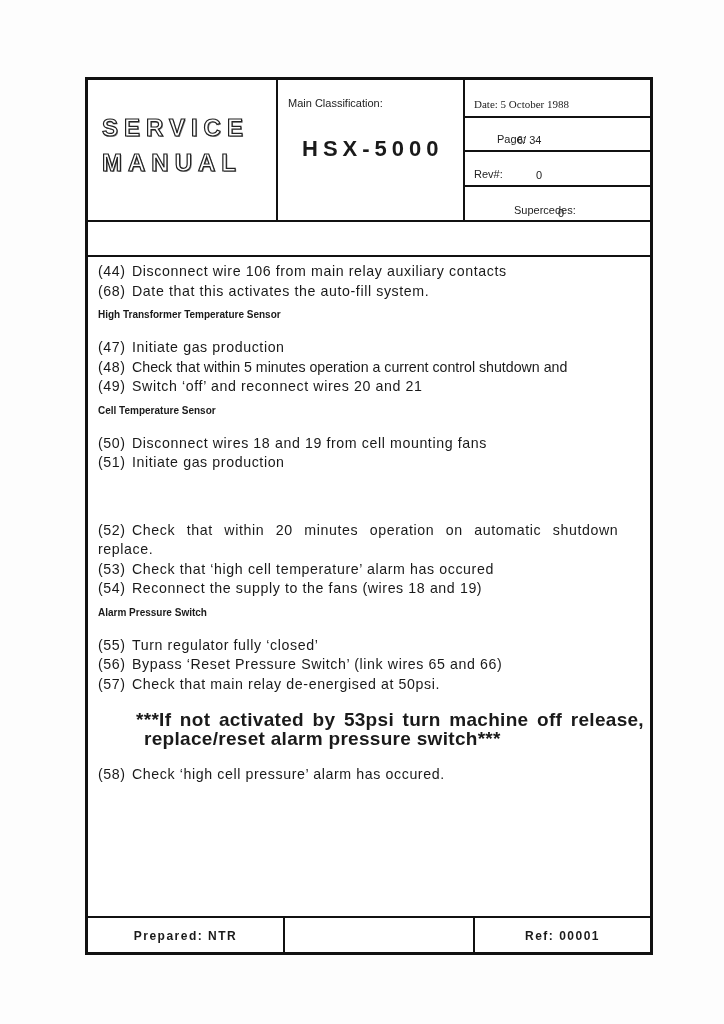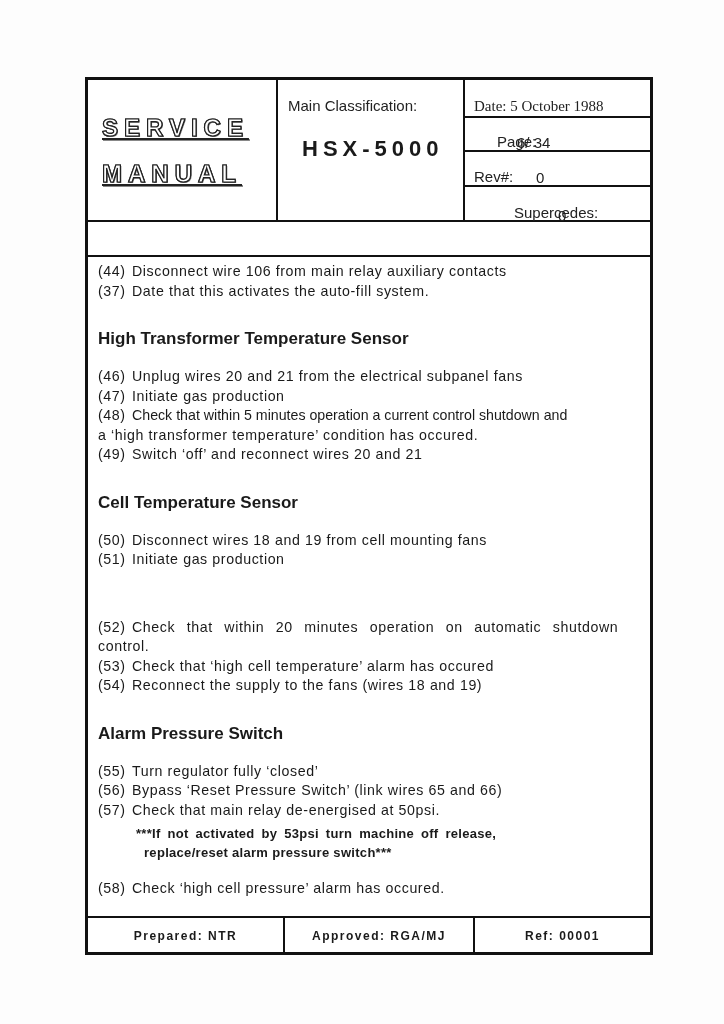--- a/index.html
+++ b/index.html
@@ -10,97 +10,93 @@
   .frame {
     position:absolute; left:85px; top:77px; width:568px; height:878px;
     border:3px solid #111; box-sizing:border-box; background:#fff;
   }
   .hline { position:absolute; left:0; right:0; border-top:2px solid #111; }
   .vline { position:absolute; border-left:2px solid #111; }
   .title-outline {
     position:absolute; left:14px; font-size:24px; letter-spacing:6px; font-weight:bold;
     color:#fff; -webkit-text-stroke:1.2px #222;
     text-shadow: 1px 1px 0 #888;
-    text-decoration: underline;
   }
-  .small { position:absolute; font-size:15px; color:#222; }
+  .small { position:absolute; font-size:11px; color:#222; }
   .model { position:absolute; left:214px; top:56px; font-size:22px; font-weight:bold; letter-spacing:5px; }
   .content { position:absolute; left:10px; top:182px; width:550px; font-size:14.2px; letter-spacing:0.6px; }
   .step { line-height:19.5px; white-space:nowrap; }
   .step .num { display:inline-block; width:34px; }
-  .heading { font-weight:bold; font-size:17px; letter-spacing:0; margin:28px 0 18px 0; }
-  .note { font-weight:bold; font-size:13px; letter-spacing:0.3px; margin:4px 0 17px 38px; line-height:19px; }
+  .heading { font-weight:bold; font-size:10px; letter-spacing:0; margin:8px 0 18px 0; }
+  .note { font-weight:bold; font-size:19px; letter-spacing:0.3px; margin:16px 0 17px 38px; line-height:19px; }
   .footer-cell { position:absolute; top:0; height:36px; display:flex; align-items:center; justify-content:center; font-size:12px; font-weight:bold; letter-spacing:1.5px; }
 </style>
 </head>
 <body>
 
 <div class="frame">
 
   <div class="vline" style="left:188px; top:0; height:140px;"></div>
   <div class="vline" style="left:375px; top:0; height:140px;"></div>
   <div class="hline" style="left:376px; top:36px;"></div>
   <div class="hline" style="left:376px; top:70px;"></div>
   <div class="hline" style="left:376px; top:105px;"></div>
   <div class="hline" style="top:140px;"></div>
   <div class="hline" style="top:175px;"></div>
   <div class="hline" style="top:836px;"></div>
   <div class="vline" style="left:195px; top:836px; height:36px;"></div>
   <div class="vline" style="left:385px; top:836px; height:36px;"></div>
 
   <div class="title-outline" style="top:34px;">SERVICE</div>
-  <div class="title-outline" style="top:80px;">MANUAL</div>
+  <div class="title-outline" style="top:69px;">MANUAL</div>
 
   <div class="small" style="left:200px; top:17px;">Main Classification:</div>
   <div class="model">HSX-5000</div>
 
   <div class="small" style="left:386px; top:18px;font-family:Liberation Serif, serif;">Date: 5 October 1988</div>
   <div class="small" style="left:386px; top:53px;margin-left:23px;">Page:</div>
   <div class="small" style="left:429px; top:54px;">6/ 34</div>
   <div class="small" style="left:386px; top:88px;">Rev#:</div>
   <div class="small" style="left:448px; top:89px;">0</div>
   <div class="small" style="left:386px; top:124px;margin-left:40px;">Supercedes:</div>
   <div class="small" style="left:470px; top:127px;">0</div>
 
   <div class="content">
     <div>
       <div class="step"><span class="num">(44)</span><span>Disconnect wire 106 from main relay auxiliary contacts</span></div>
-      <div class="step"><span class="num">(37)</span><span>Date that this activates the auto-fill system.</span></div>
+      <div class="step"><span class="num">(68)</span><span>Date that this activates the auto-fill system.</span></div>
     </div>
 
     <div>
       <div class="heading">High Transformer Temperature Sensor</div>
-      <div class="step"><span class="num">(46)</span><span>Unplug wires 20 and 21 from the electrical subpanel fans</span></div>
       <div class="step"><span class="num">(47)</span><span>Initiate gas production</span></div>
       <div class="step" style="letter-spacing:0;"><span class="num" style="letter-spacing:0.6px;">(48)</span><span>Check that within 5 minutes operation a current control shutdown and</span></div>
-      <div class="step cont">a ‘high transformer temperature’ condition has occured.</div>
       <div class="step"><span class="num">(49)</span><span>Switch ‘off’ and reconnect wires 20 and 21</span></div>
     </div>
 
     <div>
       <div class="heading">Cell Temperature Sensor</div>
       <div class="step"><span class="num">(50)</span><span>Disconnect wires 18 and 19 from cell mounting fans</span></div>
       <div class="step"><span class="num">(51)</span><span>Initiate gas production</span></div>
       <div class="step" style="word-spacing:7px;margin-top:48px;"><span class="num">(52)</span><span>Check that within 20 minutes operation on automatic shutdown</span></div>
-      <div class="step cont">control.</div>
+      <div class="step cont">replace.</div>
       <div class="step"><span class="num">(53)</span><span>Check that ‘high cell temperature’ alarm has occured</span></div>
       <div class="step"><span class="num">(54)</span><span>Reconnect the supply to the fans (wires 18 and 19)</span></div>
     </div>
 
     <div>
       <div class="heading">Alarm Pressure Switch</div>
       <div class="step"><span class="num">(55)</span><span>Turn regulator fully ‘closed’</span></div>
       <div class="step"><span class="num">(56)</span><span>Bypass ‘Reset Pressure Switch’ (link wires 65 and 66)</span></div>
       <div class="step"><span class="num">(57)</span><span>Check that main relay de-energised at 50psi.</span></div>
       <div class="note">
         <div style="word-spacing:3px;">***If not activated by 53psi turn machine off release,</div>
         <div style="padding-left:8px;">replace/reset alarm pressure switch***</div>
       </div>
       <div class="step"><span class="num">(58)</span><span>Check ‘high cell pressure’ alarm has occured.</span></div>
     </div>
   </div>
 
   <div style="position:absolute; left:0; right:16px; top:838px; height:24px;">
     <div class="footer-cell" style="left:0; width:195px;">Prepared: NTR</div>
-    <div class="footer-cell" style="left:197px; width:188px;">Approved: RGA/MJ</div>
     <div class="footer-cell" style="left:387px; width:175px;">Ref: 00001</div>
   </div>
 </div>
 
 </body></html>

